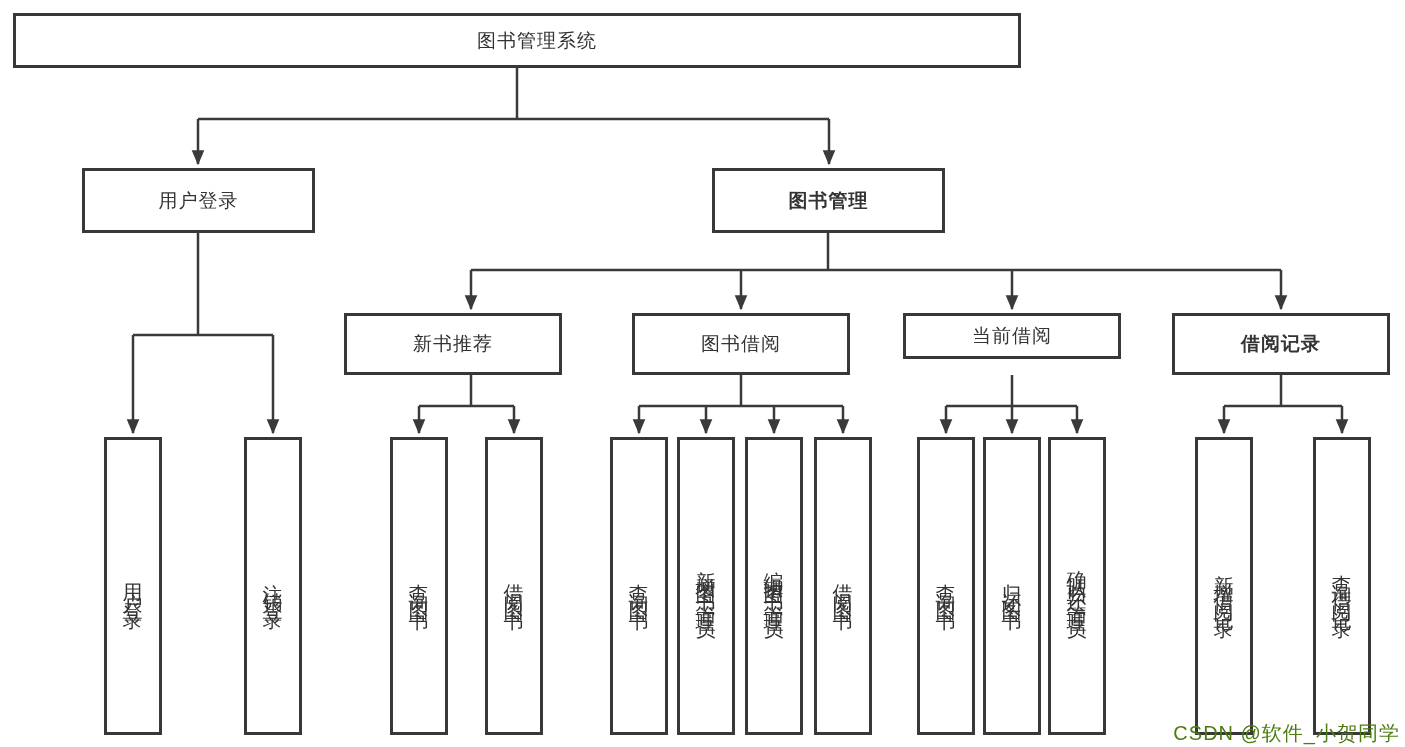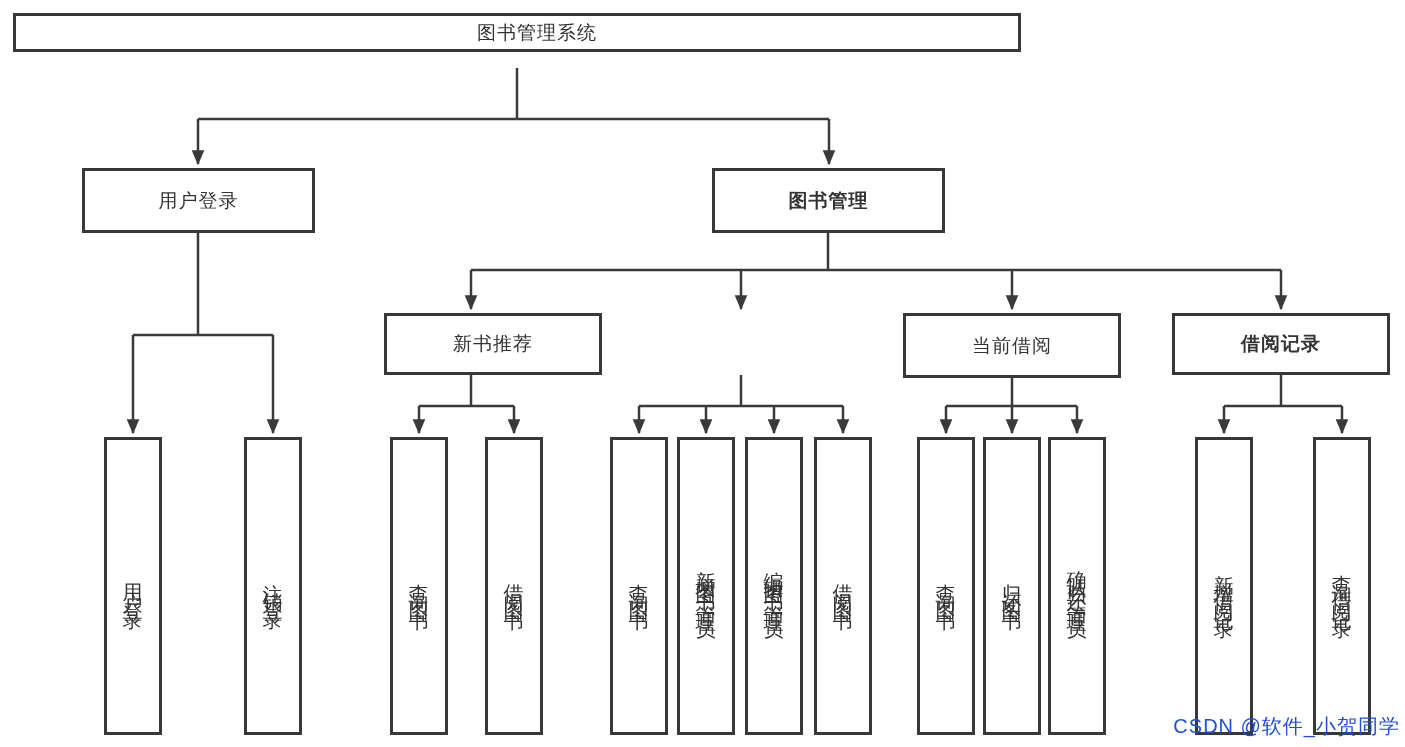--- a/index.html
+++ b/index.html
@@ -50,23 +50,23 @@
     line-height: 1;
     letter-spacing: 9px;
     color: #333333;
   }
   .vnode.long span {
     letter-spacing: 7px;
   }
   .watermark {
     position: absolute;
     right: 5px;
-    bottom: 7px;
+    bottom: 0;
     font-size: 20px;
-    color: #1d4ed8;
+    color: #4d7c0f;
     z-index: 3;
     letter-spacing: 1px;
     white-space: nowrap;
   }
 </style>
 </head>
 <body>
 
 <div class="stage">
 
@@ -113,35 +113,38 @@
       <line x1="1012" y1="406" x2="1012" y2="433" marker-end="url(#arrow)"></line>
       <line x1="1077" y1="406" x2="1077" y2="433" marker-end="url(#arrow)"></line>
 
       <path d="M1281 375 V406"></path>
       <path d="M1224 406 H1342"></path>
       <line x1="1224" y1="406" x2="1224" y2="433" marker-end="url(#arrow)"></line>
       <line x1="1342" y1="406" x2="1342" y2="433" marker-end="url(#arrow)"></line>
     </g>
   </svg>
 
-  <div class="node hnode" style="left:13px; top:13px; width:1008px; height:39px;padding-left:40px;">
+  <div class="node hnode" style="left:13px; top:13px; width:1008px; height:55px;padding-left:40px;">
     <span>图书管理系统</span>
   </div>
 
   <div class="node hnode" style="left:82px; top:168px; width:233px; height:65px;">
     <span>用户登录</span>
   </div>
   <div class="node hnode" style="left:712px; top:168px; width:233px; height:65px;font-weight:bold;">
     <span>图书管理</span>
   </div>
 
-  <div class="node hnode" style="left:384px; top:313px; width:218px; height:62px;text-align:right;">
+  <div class="node hnode" style="left:344px; top:313px; width:218px; height:62px;text-align:right;">
     <span>新书推荐</span>
   </div>
-  <div class="node hnode" style="left:903px; top:313px; width:218px; height:65px;">
+  <div class="node hnode" style="left:632px; top:313px; width:218px; height:62px;">
+    <span>图书借阅</span>
+  </div>
+  <div class="node hnode" style="left:903px; top:313px; width:218px; height:46px;">
     <span>当前借阅</span>
   </div>
   <div class="node hnode" style="left:1172px; top:313px; width:218px; height:62px;font-weight:bold;">
     <span>借阅记录</span>
   </div>
 
   <div class="node vnode" style="left:104px;">
     <span>用户登录</span>
   </div>
   <div class="node vnode" style="left:244px;">

